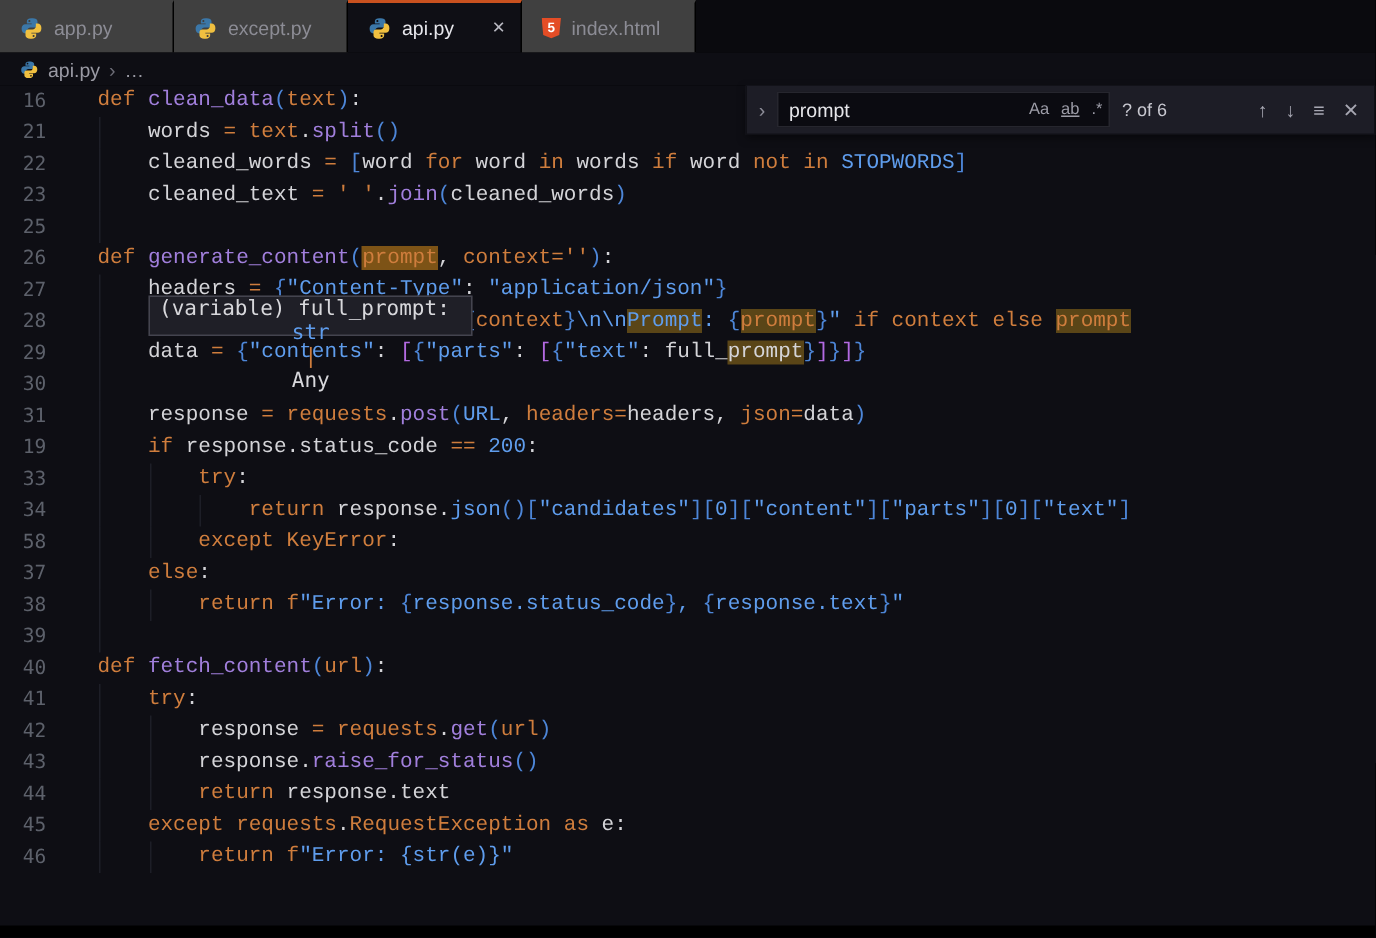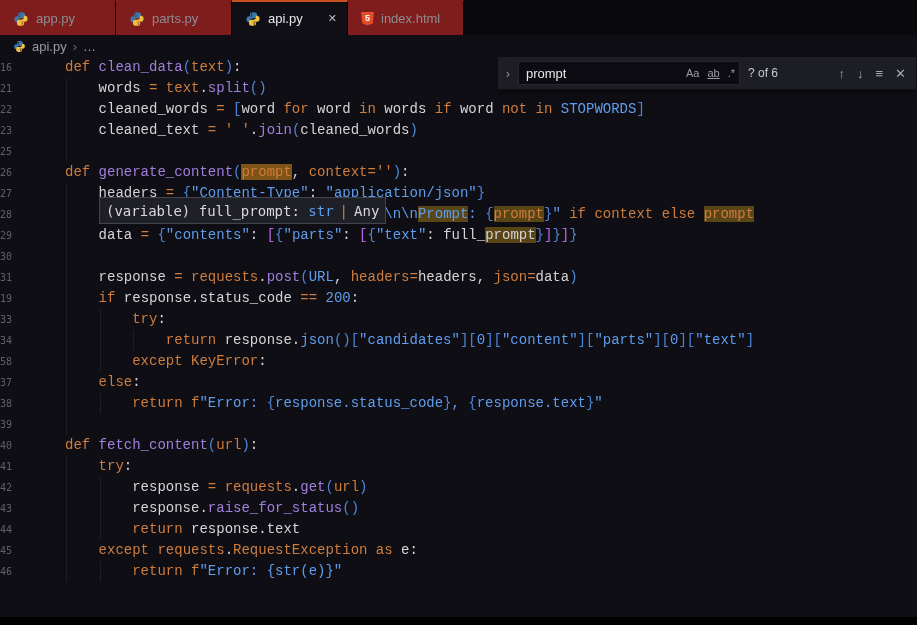--- a/index.html
+++ b/index.html
@@ -3,21 +3,21 @@
 <meta charset="utf-8">
 <style>
   * { margin:0; padding:0; box-sizing:border-box; }
   html,body { width:917px; height:625px; background:#000; overflow:hidden; }
   body { position:relative; font-family:"Liberation Sans", sans-serif; }
 
   
   .tabbar { position:absolute; top:0; left:0; width:917px; height:35px;
             background:#0a0a0e; display:flex; align-items:stretch; }
   .tab { width:116px; display:flex; align-items:center; gap:7px; padding-left:13px;
-         background:#7f1d1d; border-right:1px solid #000; border-top:2px solid transparent;
+         background:#404040; border-right:1px solid #000; border-top:2px solid transparent;
          color:#8c8c95; font-size:13px; cursor:default; position:relative; }
   .tab.active { background:#0f0f15; color:#e7e7ec; border-top:2px solid #c9511f; }
   .tab .close { margin-left:auto; margin-right:10px; color:#b9b9c2; font-size:11px; }
   .tab .lbl { white-space:nowrap; overflow:hidden; }
 
   .html-shield { display:inline-flex; width:13px; height:14px; background:#e44d26;
                  clip-path:polygon(0 0,100% 0,91% 84%,50% 100%,9% 84%);
                  align-items:center; justify-content:center; flex:none; }
   .html-shield span { color:#fff; font-size:9px; font-weight:bold; line-height:1; }
 
@@ -25,38 +25,38 @@
   .breadcrumbs { position:absolute; top:35px; left:0; width:917px; height:22px;
                  background:#0e0e14; display:flex; align-items:center; gap:6px;
                  padding-left:13px; color:#9a9aa4; font-size:13px; }
   .breadcrumbs .sep { color:#6c6c76; font-size:13px; }
 
   
   .editor { position:absolute; top:57px; left:0; width:917px; height:568px;
             background:#0e0e14; font-family:"DejaVu Sans Mono", monospace;
             font-size:14px; }
   .row { display:flex; height:21px; line-height:21px; white-space:pre; }
-  .ln { flex:none; width:46px; text-align:left; color:#5d616b; font-size:10px; }
+  .ln { flex:none; width:46px; text-align:center; color:#5d616b; font-size:13px; }
   .lc { flex:1; position:relative; padding-left:19px;font-family:Liberation Mono, monospace; }
   .guide { position:absolute; top:0; bottom:0; width:1px; background:rgba(190,195,230,0.09); }
 
   .tok-w { color:#d4d4d8; }
   .tok-o { color:#cf7d3d; }
   .tok-p { color:#a17fdc; }
   .tok-b { color:#5f9ded; }
   .tok-k { color:#4d86d8; }
   .tok-k2{ color:#b36ae2; }
   .m   { background:#5a4517; }
   .cur { background:#7d5316; }
 
   
   .tooltip { position:absolute; left:99px; top:197px; height:27px; z-index:5;
              background:#1f1f27; border:1px solid #44444f; display:flex; align-items:center;
              padding:0 6px; font-family:"DejaVu Sans Mono", monospace; font-size:14px;
-             white-space:pre; color:#d8d8dc; }
+             white-space:pre; color:#d8d8dc;flex-direction:column; }
   .tooltip .t-type { color:#5f9ded; }
   .tooltip .t-pipe { color:#cf7d3d; padding:0 6px; }
 
   
   .findwidget { position:absolute; top:57px; right:0; width:420px; height:33px; z-index:6;
                 background:#1d1d26; border:1px solid #101016; border-top:none;
                 box-shadow:0 2px 6px rgba(0,0,0,0.5); display:flex; align-items:center; }
   .fw-chevron { width:20px; text-align:center; color:#8e8e99; font-size:13px; flex:none; }
   .fw-input { flex:none; width:222px; height:24px; background:#0b0b11; border:1px solid #26262e;
               display:flex; align-items:center; }
@@ -86,21 +86,21 @@
       </span>
       <span class="lbl">app.py</span>
     </div>
     <div class="tab">
       <span class="pyicon">
         <svg width="16" height="16" viewBox="0 0 16 16">
           <path fill="#3b77a8" d="M7.9 1.2c-1.9 0-3 .8-3 2.1v1.4h3.2v.5H3.9c-1.4 0-2.5 1-2.5 3 0 2.1 1.1 3.1 2.5 3.1h1.2V9.5c0-1.2 1-2.2 2.3-2.2h2.9c1 0 1.7-.8 1.7-1.8V3.3c0-1.3-1.4-2.1-3.1-2.1zM6.6 2.3c.4 0 .7.3.7.7s-.3.7-.7.7-.7-.3-.7-.7.3-.7.7-.7z"></path>
           <path fill="#f0c040" d="M8.1 14.8c1.9 0 3-.8 3-2.1v-1.4H7.9v-.5h4.2c1.4 0 2.5-1 2.5-3 0-2.1-1.1-3.1-2.5-3.1h-1.2v1.8c0 1.2-1 2.2-2.3 2.2H5.7c-1 0-1.7.8-1.7 1.8v2.2c0 1.3 1.4 2.1 3.1 2.1zm1.3-1.1c-.4 0-.7-.3-.7-.7s.3-.7.7-.7.7.3.7.7-.3.7-.7.7z"></path>
         </svg>
       </span>
-      <span class="lbl">parts.py</span>
+      <span class="lbl">except.py</span>
     </div>
     <div class="tab active">
       <span class="pyicon">
         <svg width="16" height="16" viewBox="0 0 16 16">
           <path fill="#3b77a8" d="M7.9 1.2c-1.9 0-3 .8-3 2.1v1.4h3.2v.5H3.9c-1.4 0-2.5 1-2.5 3 0 2.1 1.1 3.1 2.5 3.1h1.2V9.5c0-1.2 1-2.2 2.3-2.2h2.9c1 0 1.7-.8 1.7-1.8V3.3c0-1.3-1.4-2.1-3.1-2.1zM6.6 2.3c.4 0 .7.3.7.7s-.3.7-.7.7-.7-.3-.7-.7.3-.7.7-.7z"></path>
           <path fill="#f0c040" d="M8.1 14.8c1.9 0 3-.8 3-2.1v-1.4H7.9v-.5h4.2c1.4 0 2.5-1 2.5-3 0-2.1-1.1-3.1-2.5-3.1h-1.2v1.8c0 1.2-1 2.2-2.3 2.2H5.7c-1 0-1.7.8-1.7 1.8v2.2c0 1.3 1.4 2.1 3.1 2.1zm1.3-1.1c-.4 0-.7-.3-.7-.7s.3-.7.7-.7.7.3.7.7-.3.7-.7.7z"></path>
         </svg>
       </span>
       <span class="lbl">api.py</span>
       <span class="close">✕</span>

